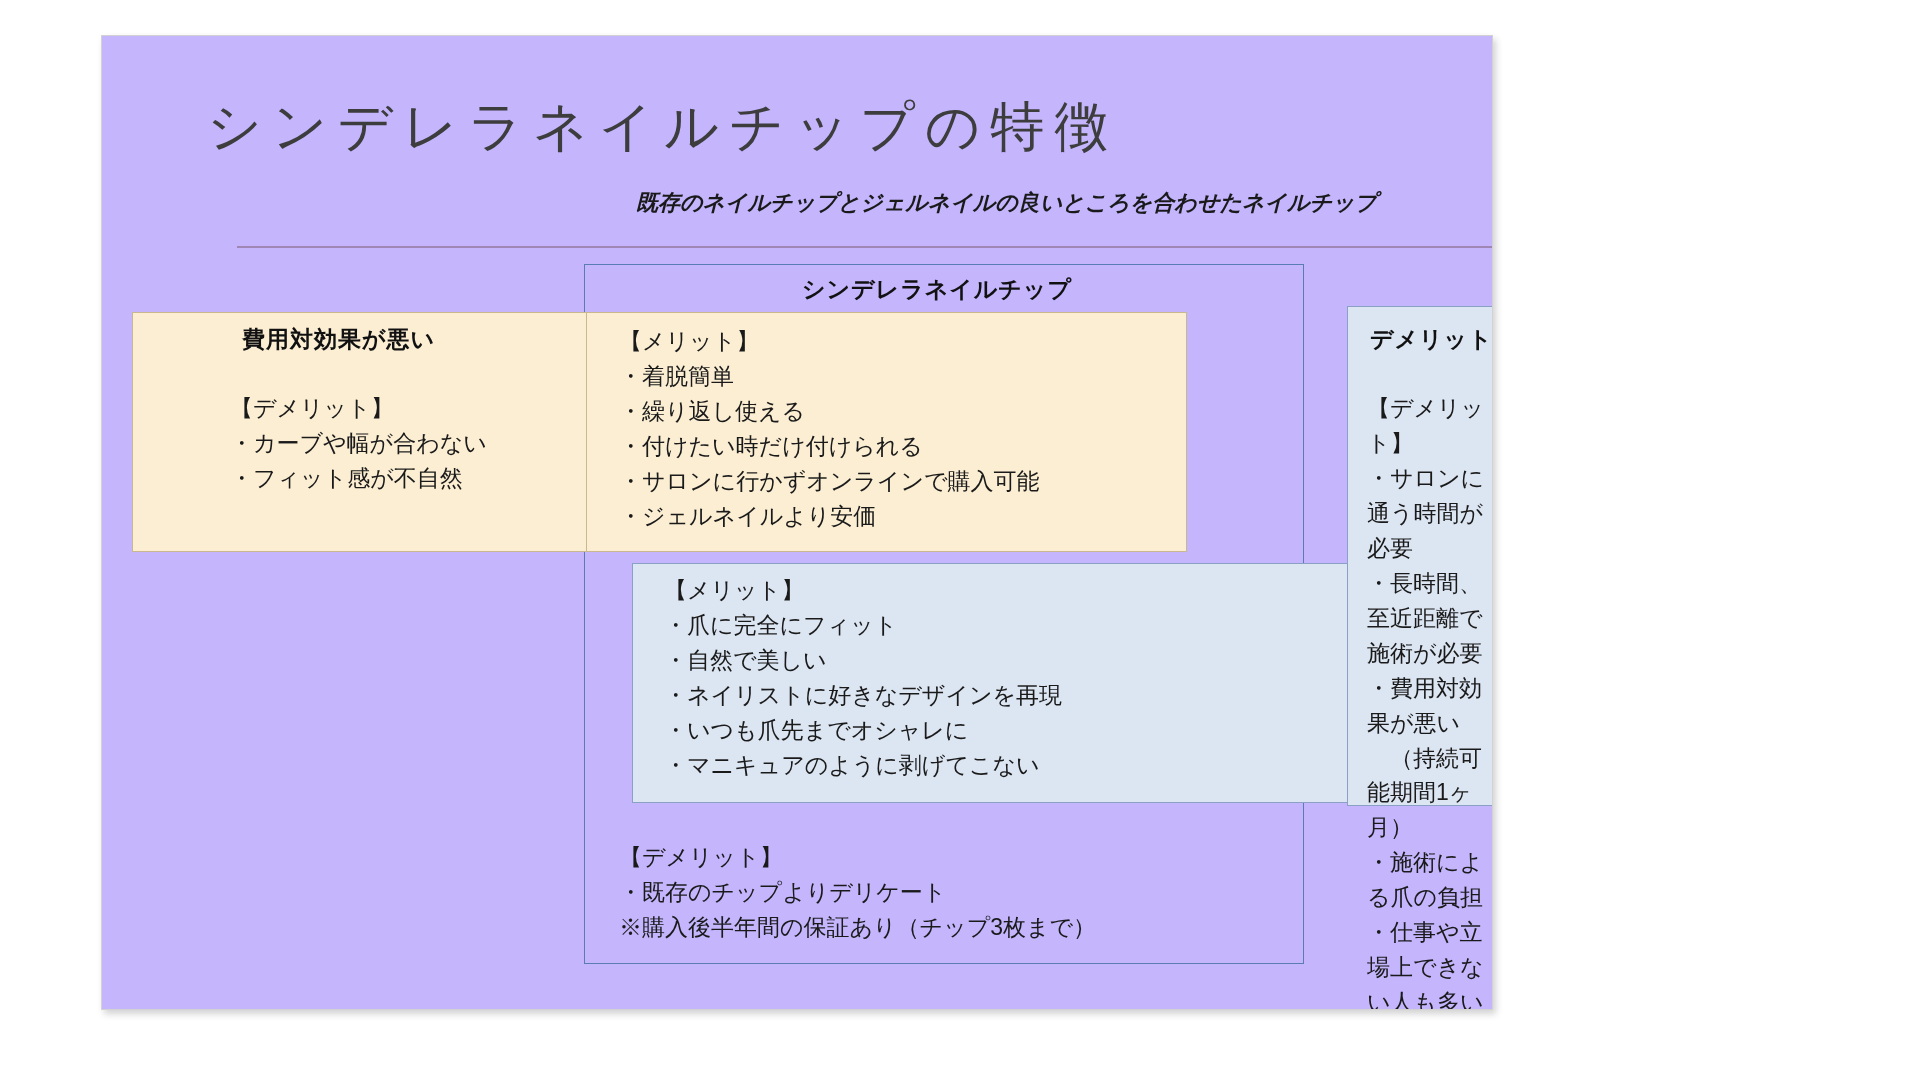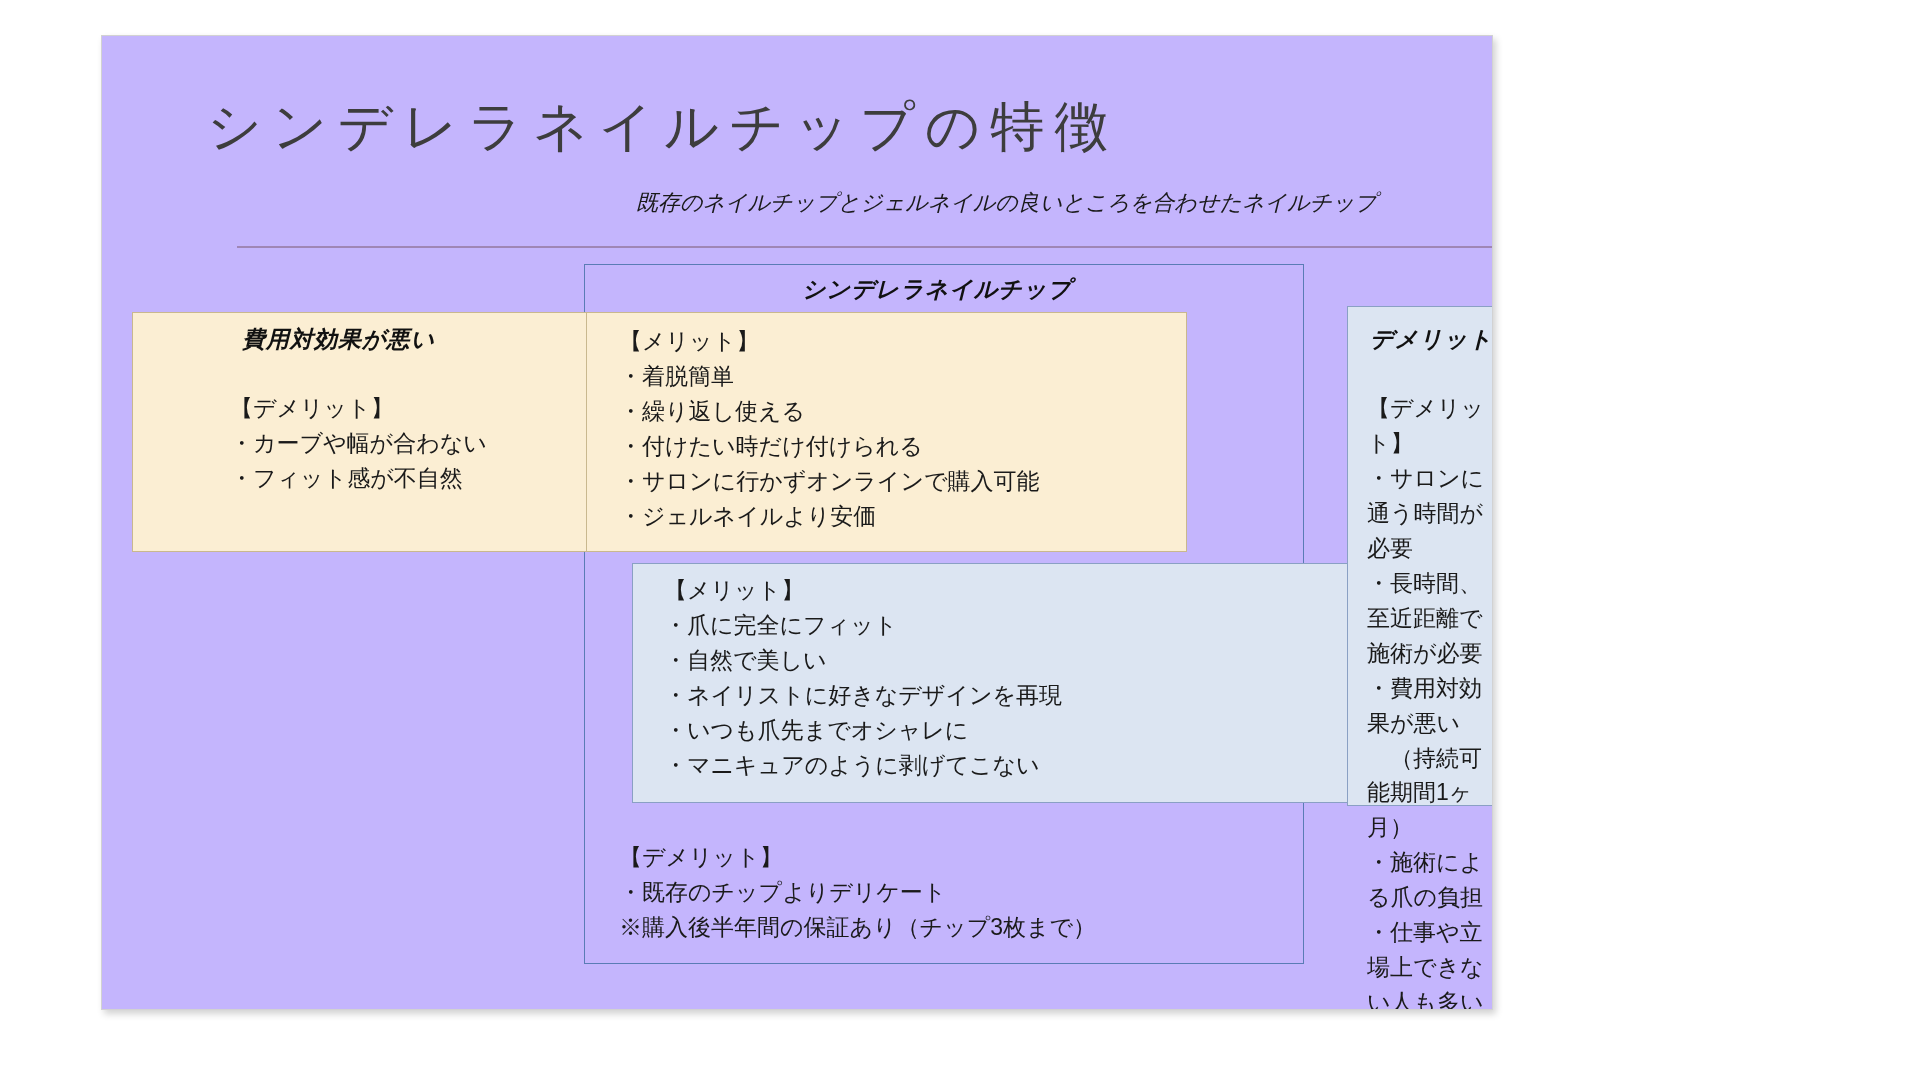--- a/index.html
+++ b/index.html
@@ -36,21 +36,21 @@
     font-weight: 400;
     white-space: nowrap;
     font-family: "Liberation Sans", sans-serif;
   }
 
   #subtitle {
     position: absolute;
     right: 115px;
     top: 152px;
     font-size: 22px;
-    font-weight: normal;
+    font-weight: bold;
     font-style: italic;
     color: #1a1a1a;
     white-space: nowrap;
   }
 
   #title-rule {
     position: absolute;
     left: 135px;
     top: 210px;
     width: 1570px;
@@ -111,21 +111,20 @@
     border-right: none;
   }
 
   
   .heading {
     position: absolute;
     font-weight: bold;
     color: #111111;
     font-size: 23px;
     white-space: nowrap;
-    font-style: italic;
   }
 
   .body-text {
     position: absolute;
     font-size: 23px;
     color: #1a1a1a;
     line-height: 1.52;
     white-space: pre-line;
   }
 

